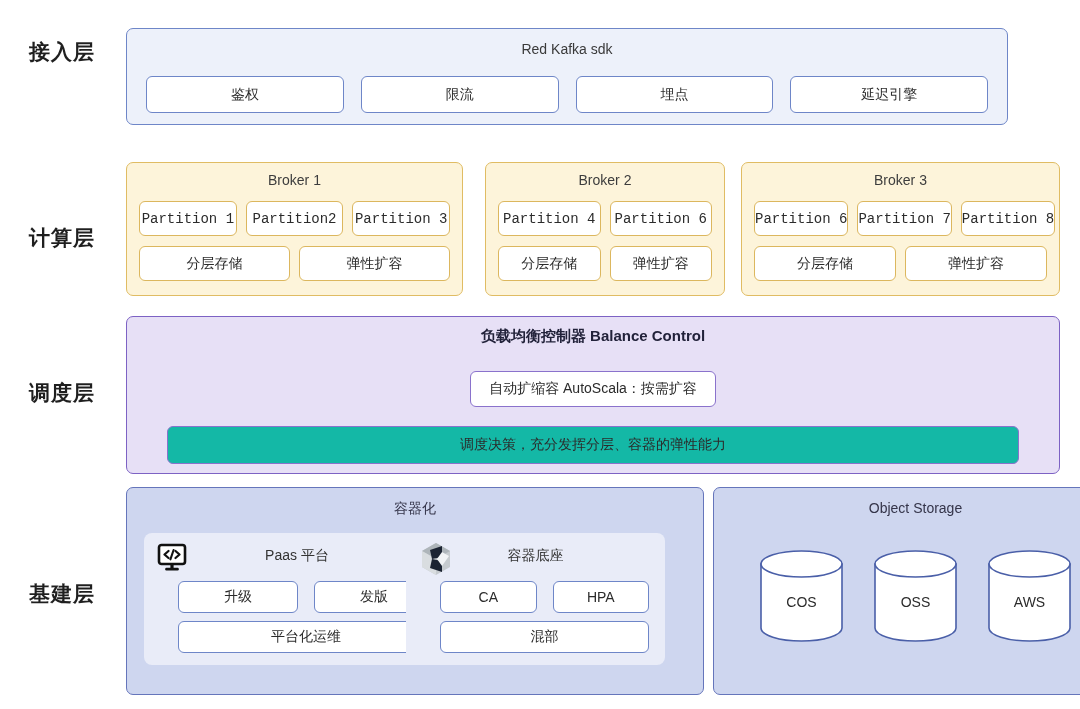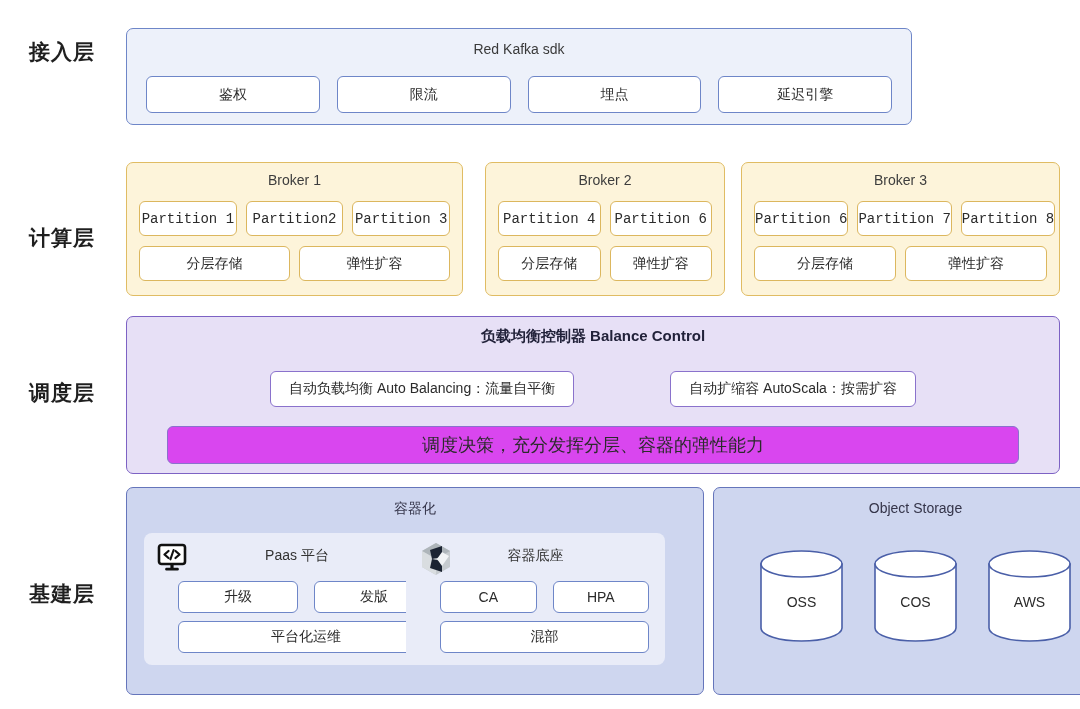--- a/index.html
+++ b/index.html
@@ -45,21 +45,21 @@
   }
   .panel-title {
     text-align: center;
     font-size: 14px;
     color: #3d3d3d;
   }
 
   
   .access-panel {
     left: 126px; top: 28px;
-    width: 786px; height: 97px;
+    width: 882px; height: 97px;
     background: #edf1fa;
     border: 1.6px solid #6e86c8;
   }
   .access-panel .panel-title { margin-top: 12px; font-size: 14px; color: #3a3a3a; }
   .access-chips {
     position: absolute;
     left: 19px; right: 19px; top: 47px;
     display: flex;
     gap: 17px;
   }
@@ -143,27 +143,27 @@
     align-items: center;
     justify-content: center;
     font-size: 14px;
     color: #2b2b2b;
     white-space: nowrap;
   }
   .schedule-wide {
     position: absolute;
     left: 40px; right: 40px; top: 109px;
     height: 36px;
-    background: #d946ef;
+    background: #14b8a6;
     border: 1.4px solid #8a72cc;
     border-radius: 6px;
     display: flex;
     align-items: center;
     justify-content: center;
-    font-size: 18px;
+    font-size: 14px;
     color: #2b2b2b;
   }
 
   
   .infra-panel {
     top: 487px; height: 208px;
     background: #ced6ef;
     border: 1.6px solid #6575bb;
   }
   #containerization { left: 126px; width: 578px; }
@@ -294,21 +294,20 @@
     </div>
     <div class="broker-row features">
       <div class="chip-gold">分层存储</div>
       <div class="chip-gold">弹性扩容</div>
     </div>
   </div>
 
   <div class="panel schedule-panel">
     <div class="panel-title">负载均衡控制器 Balance Control</div>
     <div class="schedule-mid">
-      <div class="chip-purple">自动负载均衡 Auto Balancing：流量自平衡</div>
       <div class="chip-purple">自动扩缩容 AutoScala：按需扩容</div>
     </div>
     <div class="schedule-wide">调度决策，充分发挥分层、容器的弹性能力</div>
   </div>
 
   <div class="panel infra-panel" id="containerization">
     <div class="panel-title">容器化</div>
 
     <div class="infra-card" id="paas-card">
       <div class="card-head">
@@ -363,29 +362,29 @@
 
   <div class="panel infra-panel" id="object-storage">
     <div class="panel-title">Object Storage</div>
     <div class="cylinders">
 
       <div class="cylinder">
         <svg width="87" height="92" viewBox="0 0 87 92">
           <path d="M3 14 L3 78 A40.5 13 0 0 0 84 78 L84 14 Z" fill="#ffffff" stroke="#4a5fa8" stroke-width="1.6"></path>
           <ellipse cx="43.5" cy="14" rx="40.5" ry="13" fill="#ffffff" stroke="#4a5fa8" stroke-width="1.6"></ellipse>
         </svg>
-        <span class="cyl-label">OSS</span>
+        <span class="cyl-label">COS</span>
       </div>
 
       <div class="cylinder">
         <svg width="87" height="92" viewBox="0 0 87 92">
           <path d="M3 14 L3 78 A40.5 13 0 0 0 84 78 L84 14 Z" fill="#ffffff" stroke="#4a5fa8" stroke-width="1.6"></path>
           <ellipse cx="43.5" cy="14" rx="40.5" ry="13" fill="#ffffff" stroke="#4a5fa8" stroke-width="1.6"></ellipse>
         </svg>
-        <span class="cyl-label">COS</span>
+        <span class="cyl-label">OSS</span>
       </div>
 
       <div class="cylinder">
         <svg width="87" height="92" viewBox="0 0 87 92">
           <path d="M3 14 L3 78 A40.5 13 0 0 0 84 78 L84 14 Z" fill="#ffffff" stroke="#4a5fa8" stroke-width="1.6"></path>
           <ellipse cx="43.5" cy="14" rx="40.5" ry="13" fill="#ffffff" stroke="#4a5fa8" stroke-width="1.6"></ellipse>
         </svg>
         <span class="cyl-label">AWS</span>
       </div>
 

